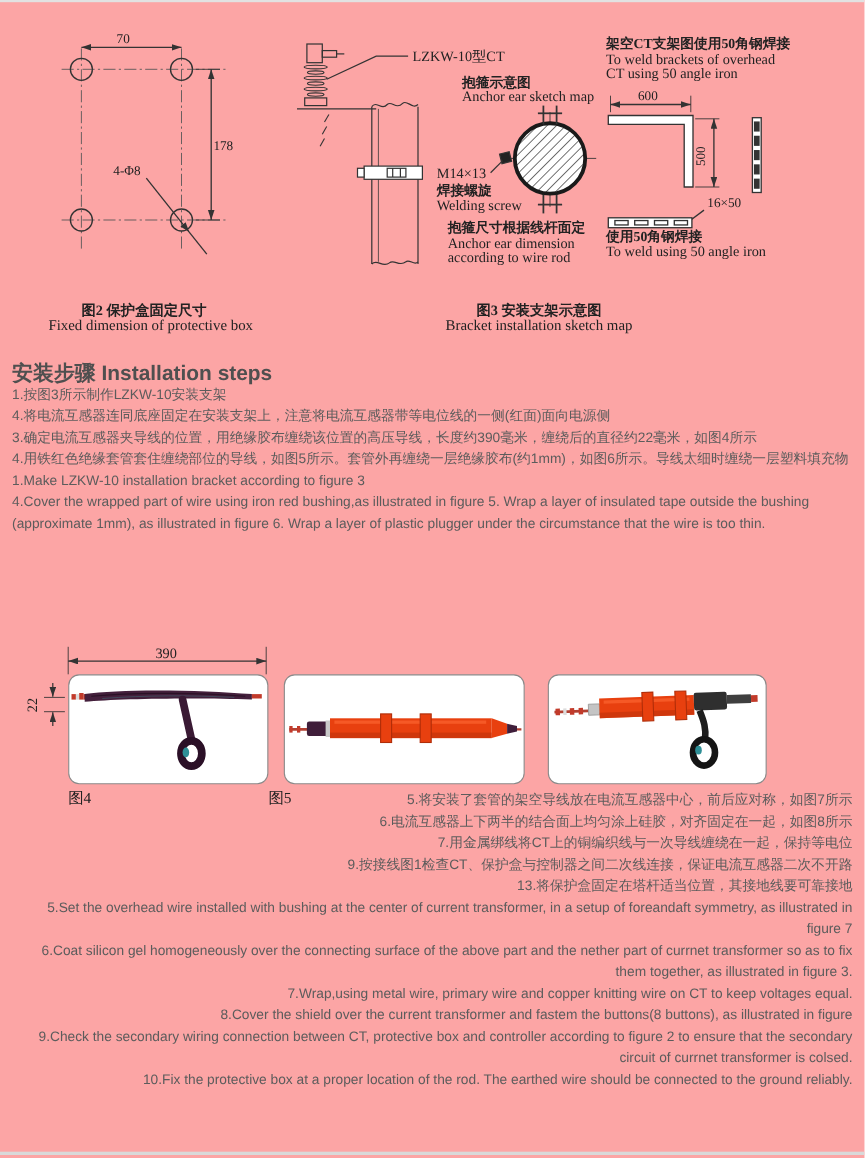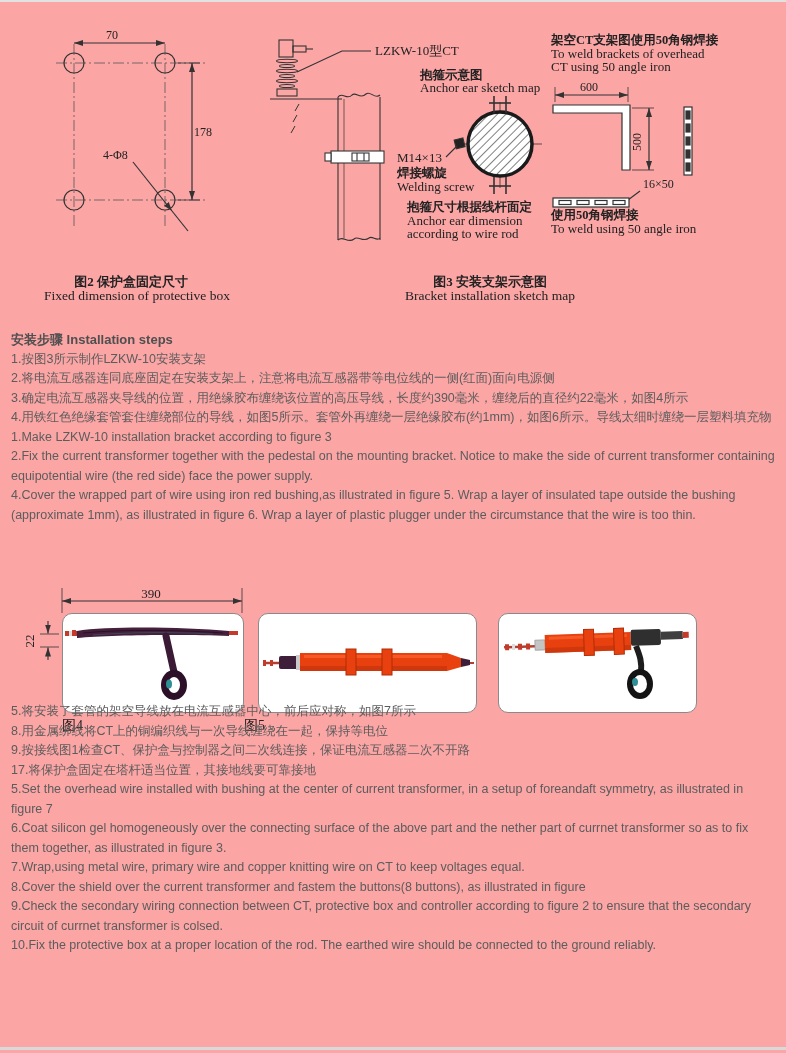--- a/index.html
+++ b/index.html
@@ -9,23 +9,23 @@
   .hr-bottom{position:absolute;left:0;top:1047px;width:786px;height:3px;background:#d9d9d9;}
   svg text{font-family:"Liberation Serif","DejaVu Serif",serif;fill:#222;}
   svg text.cnlbl{font-weight:bold;font-size:12.5px;}
   svg text.enlbl{font-size:13px;}
   svg text.dim{font-size:12px;}
   svg text.cap-cn{font-weight:bold;font-size:13px;}
   svg text.cap-en{font-size:13.5px;}
   .diagrams{position:absolute;left:0;top:0;}
   .block{position:absolute;left:11px;width:764px;font-size:12.5px;line-height:19.5px;color:#5c5c5c;}
   .block .line{min-height:19.5px;}
-  .block .heading{font-weight:bold;color:#4f4f4f;font-size:13px;}
+  .block .heading{font-weight:bold;color:#4f4f4f;font-size:19px;}
   .block1{top:330px;}
-  .block2{top:702px;}
+  .block2{top:718px;text-align:right;}
   .figbox{position:absolute;top:613px;height:98px;border:1px solid #8a8a8a;border-radius:10px;
           background:#fff;box-sizing:content-box;}
   .figbox svg{display:block;border-radius:10px;}
   .fb4{left:62px;width:180px;}
   .fb5{left:258px;width:217px;}
   .fb6{left:498px;width:197px;}
   .figcap{position:absolute;top:717px;text-align:left;font-family:"Liberation Serif","DejaVu Serif",serif;
           font-size:14px;color:#222;}
   .fc4{left:62px;width:180px;}
   .fc5{left:244px;width:217px;}
@@ -174,25 +174,24 @@
     <text class="dim" x="589" y="91" text-anchor="middle">600</text>
     <text class="dim" x="641" y="142" text-anchor="middle" transform="rotate(-90 641 142)">500</text>
     <text class="dim" x="643" y="188">16×50</text>
     <text class="cnlbl" x="551" y="219">使用50角钢焊接</text>
     <text class="enlbl" x="551" y="233">To weld using 50 angle iron</text>
   </svg>
 
   <div class="block block1">
     <div class="line heading">安装步骤 Installation steps</div>
     <div class="line">1.按图3所示制作LZKW-10安装支架</div>
-    <div class="line">2.将电流互感器连同底座固定在安装支架上，注意将电流互感器带等电位线的一侧(红面)面向电源侧</div>
+    <div class="line">4.将电流互感器连同底座固定在安装支架上，注意将电流互感器带等电位线的一侧(红面)面向电源侧</div>
     <div class="line">3.确定电流互感器夹导线的位置，用绝缘胶布缠绕该位置的高压导线，长度约390毫米，缠绕后的直径约22毫米，如图4所示</div>
     <div class="line">4.用铁红色绝缘套管套住缠绕部位的导线，如图5所示。套管外再缠绕一层绝缘胶布(约1mm)，如图6所示。导线太细时缠绕一层塑料填充物</div>
     <div class="line">1.Make LZKW-10 installation bracket according to figure 3</div>
-    <div class="line">2.Fix the current transformer together with the pedestal on the mounting bracket. Notice to make the side of current transformer containing equipotential wire (the red side) face the power supply.</div>
     <div class="line">4.Cover the wrapped part of wire using iron red bushing,as illustrated in figure 5. Wrap a layer of insulated tape outside the bushing (approximate 1mm), as illustrated in figure 6. Wrap a layer of plastic plugger under the circumstance that the wire is too thin.</div>
   </div>
 
   <svg class="figdims" width="786" height="160" viewBox="0 0 786 160">
     <g stroke="#333" fill="none" stroke-width="1.1">
       <line x1="62" y1="3" x2="62" y2="28" stroke-width="0.8"></line>
       <line x1="242" y1="3" x2="242" y2="28" stroke-width="0.8"></line>
       <line x1="62" y1="16" x2="242" y2="16" marker-start="url(#arr2)" marker-end="url(#arr2)"></line>
       <line x1="40" y1="49" x2="59" y2="49" stroke-width="0.8"></line>
       <line x1="40" y1="62" x2="59" y2="62" stroke-width="0.8"></line>
@@ -264,23 +263,24 @@
       <ellipse cx="141" cy="70" rx="10" ry="12" fill="none" stroke="#141414" stroke-width="6"></ellipse>
       <ellipse cx="136" cy="68" rx="3" ry="4" fill="#2e8f96"></ellipse>
     </svg>
   </div>
 
   <div class="figcap fc4">图4</div>
   <div class="figcap fc5">图5</div>
 
   <div class="block block2">
     <div class="line">5.将安装了套管的架空导线放在电流互感器中心，前后应对称，如图7所示</div>
-    <div class="line">8.用金属绑线将CT上的铜编织线与一次导线缠绕在一起，保持等电位</div>
+    <div class="line">6.电流互感器上下两半的结合面上均匀涂上硅胶，对齐固定在一起，如图8所示</div>
+    <div class="line">7.用金属绑线将CT上的铜编织线与一次导线缠绕在一起，保持等电位</div>
     <div class="line">9.按接线图1检查CT、保护盒与控制器之间二次线连接，保证电流互感器二次不开路</div>
-    <div class="line">17.将保护盒固定在塔杆适当位置，其接地线要可靠接地</div>
+    <div class="line">13.将保护盒固定在塔杆适当位置，其接地线要可靠接地</div>
     <div class="line">5.Set the overhead wire installed with bushing at the center of current transformer, in a setup of foreandaft symmetry, as illustrated in figure 7</div>
     <div class="line">6.Coat silicon gel homogeneously over the connecting surface of the above part and the nether part of currnet transformer so as to fix them together, as illustrated in figure 3.</div>
     <div class="line">7.Wrap,using metal wire, primary wire and copper knitting wire on CT to keep voltages equal.</div>
     <div class="line">8.Cover the shield over the current transformer and fastem the buttons(8 buttons), as illustrated in figure</div>
     <div class="line">9.Check the secondary wiring connection between CT, protective box and controller according to figure 2 to ensure that the secondary circuit of currnet transformer is colsed.</div>
     <div class="line">10.Fix the protective box at a proper location of the rod. The earthed wire should be connected to the ground reliably.</div>
   </div>
 
   <div class="hr-bottom"></div>
 </div>

